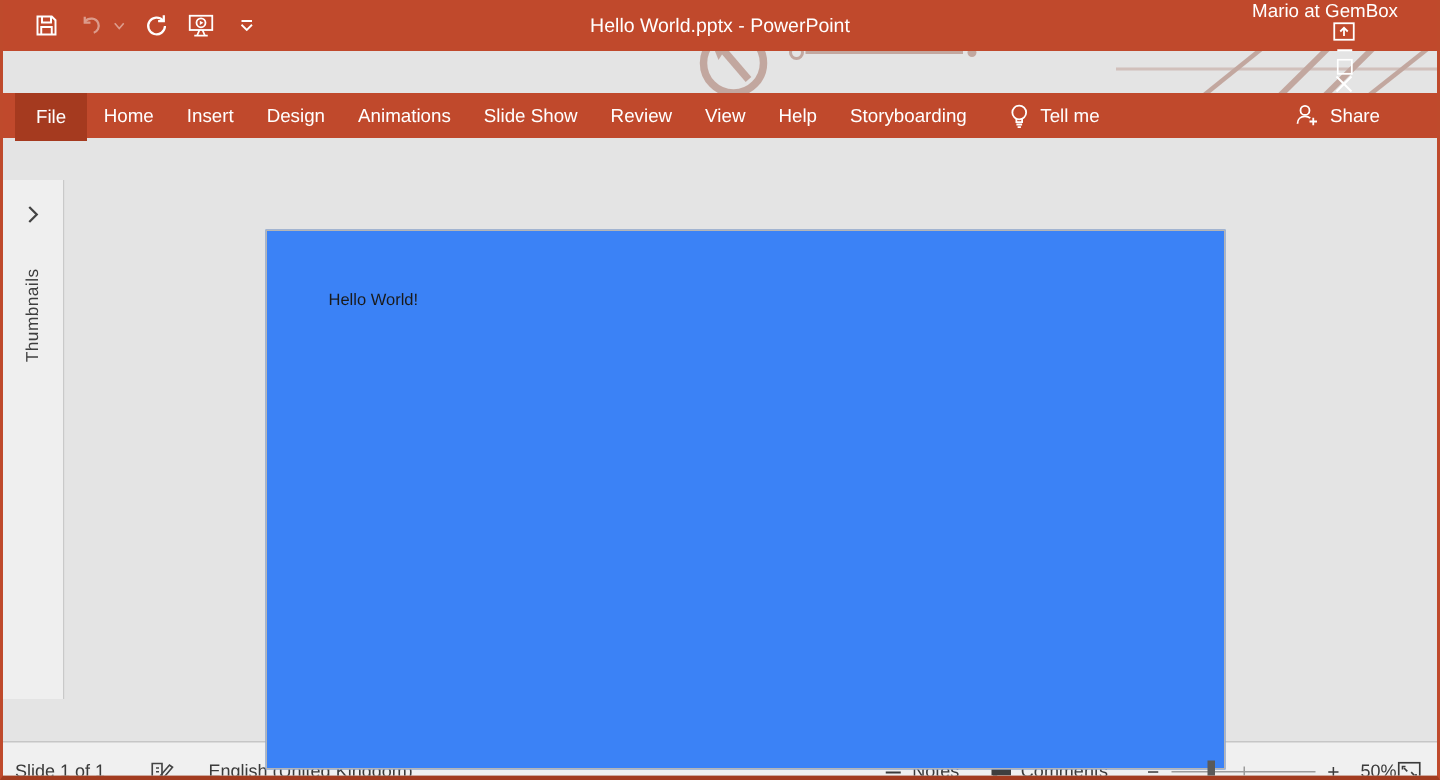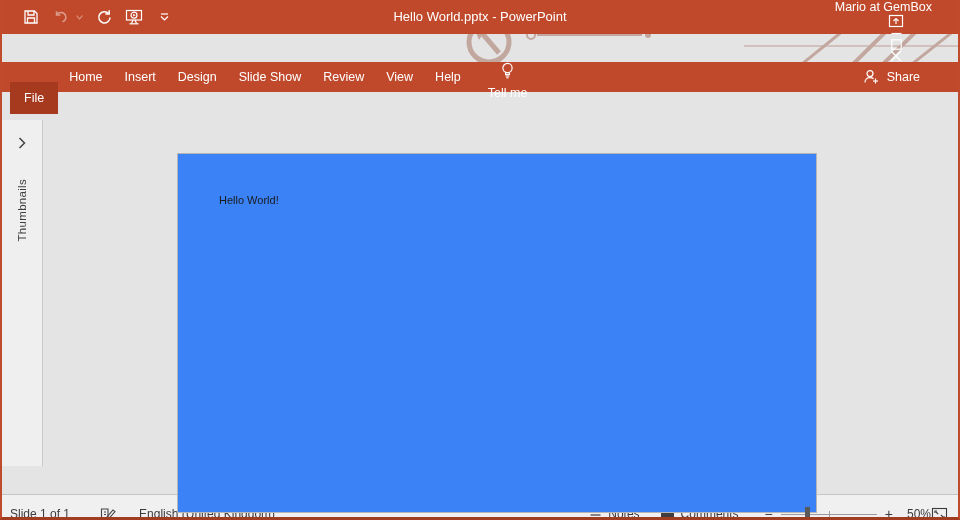--- a/index.html
+++ b/index.html
@@ -27,23 +27,23 @@
   .titlebar-right { margin-left:auto; display:flex; align-items:center; height:34px; position:relative; z-index:2;flex-direction:column; }
   .account { font-size:12.5px; margin-right:26px; white-space:nowrap; }
   .tb-btn { width:34px; height:34px; display:flex; align-items:center; justify-content:center; color:#fff; }
   .win-btn { width:45px; height:34px; display:flex; align-items:center; justify-content:center; color:#fff; }
   
   .tabrow {
     position:relative; height:30px; flex:0 0 30px; background:#c0492c;
     display:flex; align-items:stretch; color:#fff; font-size:12.5px; padding-left:8px; z-index:1;
   }
   .tab { padding:0 11px; display:flex; align-items:center; white-space:nowrap; cursor:default; position:relative; z-index:2; }
-  .tab.file { background:#a53a1f; padding:16px 14px;margin-top:20px; }
+  .tab.file { background:#a53a1f; padding:16px 14px; }
   .tab-group { display:flex; align-items:center; gap:7px; padding:0 4px; position:relative; z-index:2; white-space:nowrap; }
-  .tellme { margin-left:12px;flex-direction:column; }
+  .tellme { margin-left:12px; }
   .share { margin-left:auto; margin-right:34px;text-align:center; }
   
   .body { flex:1 1 auto; display:flex; min-height:0; }
   .thumbpanel {
     width:41px; background:#efefef; border-right:1px solid #c9c9c9;
     display:flex; flex-direction:column; align-items:center; flex:0 0 41px;
   }
   .thumb-chevron { margin-top:17px; color:#444; }
   .thumb-label {
     margin-top:30px; writing-mode:vertical-rl; transform:rotate(180deg);
@@ -197,24 +197,26 @@
         </span>
       </div>
     </div>
   </div>
 
   <div class="tabrow">
     <div class="tab file">File</div>
     <div class="tab">Home</div>
     <div class="tab">Insert</div>
     <div class="tab">Design</div>
+    <div class="tab">Animations</div>
     <div class="tab">Slide Show</div>
     <div class="tab">Review</div>
     <div class="tab">View</div>
     <div class="tab">Help</div>
+    <div class="tab">Storyboarding</div>
 
     <div class="tab-group tellme">
       <span class="ico">
         <svg width="15" height="17" viewBox="0 0 15 17" stroke="#fff" fill="none" stroke-width="1.2">
           <circle cx="7.5" cy="6" r="4.6"></circle>
           <path d="M5.6,10.4 L5.6,12.4 H9.4 L9.4,10.4"></path>
           <line x1="5.6" y1="14" x2="9.4" y2="14"></line>
           <line x1="6.4" y1="15.8" x2="8.6" y2="15.8"></line>
         </svg>
       </span>

